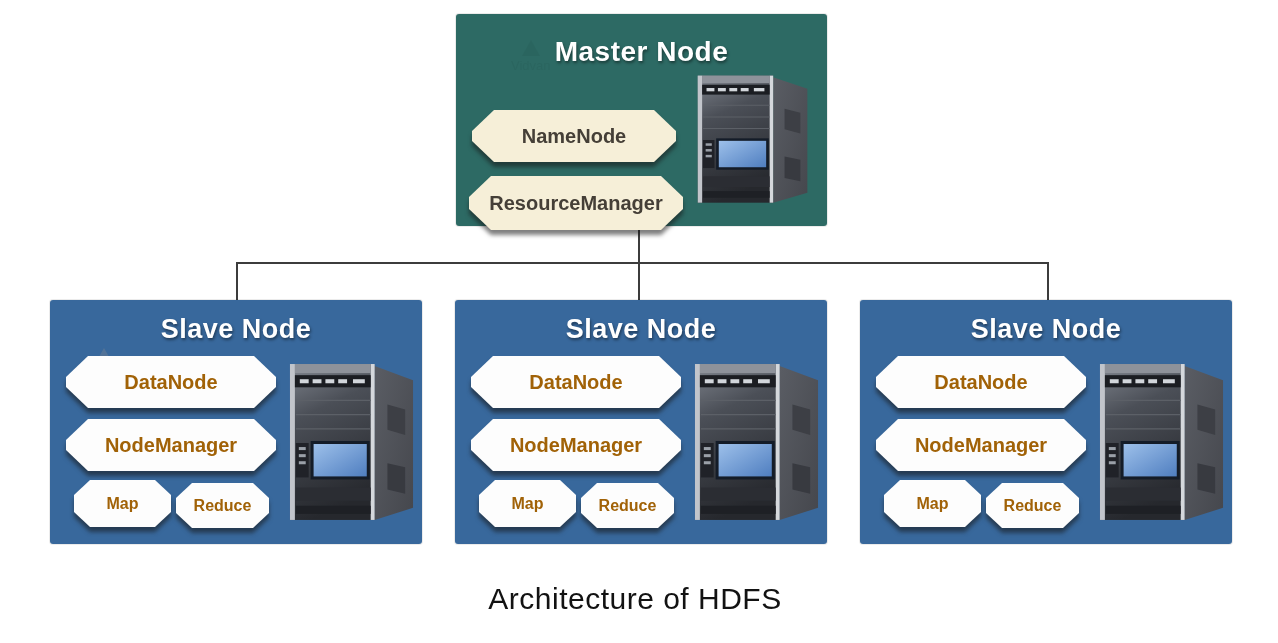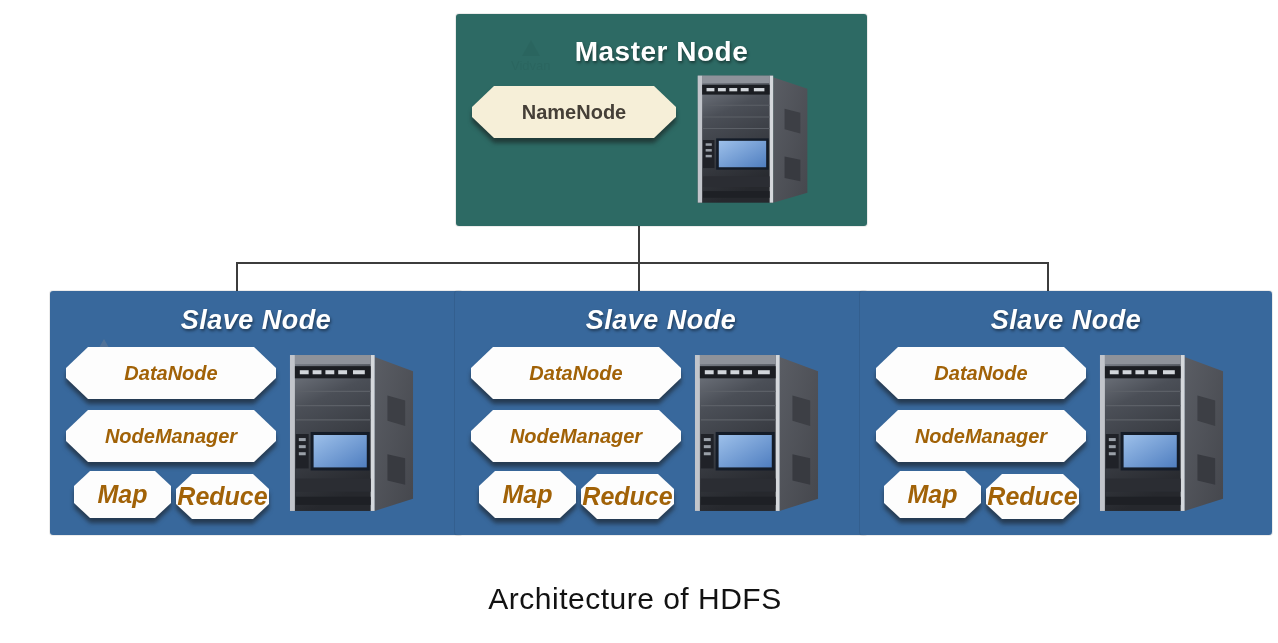--- a/index.html
+++ b/index.html
@@ -1,40 +1,40 @@
 <!DOCTYPE html>
 <html style="--master-bg: #2d6a64; --slave-bg: #38689c; --pill-cream: #f6efd8; --pill-white: #fdfdfd; --line: #3c3c3c;"><head>
 <meta charset="utf-8">
 <style>
   html,body{margin:0;padding:0;background:#ffffff;}
   .canvas{
     position:relative;width:1278px;height:643px;background:#ffffff;
     font-family:"Liberation Sans",sans-serif;overflow:hidden;
   }
   
-  .node{position:absolute;border-radius:3px;box-shadow:0 0 0 1px rgba(0,0,0,0.08);padding-left:40px;}
+  .node{position:absolute;border-radius:3px;box-shadow:0 0 0 1px rgba(0,0,0,0.08);}
   .node.master{left:456px;top:14px;width:371px;height:212px;background:var(--master-bg,#2d6a64);}
-  .node.slave{top:291px;width:372px;height:244px;background:var(--slave-bg,#38689c);font-style:italic;}
+  .node.slave{top:300px;width:372px;height:244px;background:var(--slave-bg,#38689c);}
   .node-title{
     position:absolute;left:0;right:0;top:22px;text-align:center;
     color:#ffffff;font-size:28px;font-weight:bold;letter-spacing:.5px;
     text-shadow:1px 2px 3px rgba(0,0,0,0.45);
   }
   .node.slave .node-title{top:14px;font-size:27px;}
   
   .pillw{position:absolute;filter:drop-shadow(0 5px 2px rgba(22,22,22,0.55));}
   .pill{
     width:100%;height:100%;display:flex;align-items:center;justify-content:center;
     font-weight:bold;
   }
   .octo-lg{clip-path:polygon(22px 0,calc(100% - 22px) 0,100% 21px,100% calc(100% - 21px),calc(100% - 22px) 100%,22px 100%,0 calc(100% - 21px),0 21px);}
   .octo-sm{clip-path:polygon(16px 0,calc(100% - 16px) 0,100% 15px,100% calc(100% - 15px),calc(100% - 16px) 100%,16px 100%,0 calc(100% - 15px),0 15px);}
-  .pill.cream{background:var(--pill-cream,#f6efd8);color:#453f37;font-size:20px;}
+  .pill.cream{background:var(--pill-cream,#f6efd8);color:#453f37;font-size:20px;margin-top:24px;}
   .pill.white{background:var(--pill-white,#fdfdfd);color:#a16207;font-size:20px;}
-  .pill.small{font-size:25px;}
+  .pill.small{font-size:16px;}
   
   .line{position:absolute;background:var(--line,#3c3c3c);}
   
   .caption{
     position:absolute;left:0;right:8px;top:582px;text-align:center;
     font-size:30px;color:#121212;letter-spacing:.5px;
   }
   
   .server{position:absolute;}
   
@@ -109,20 +109,25 @@
     <div class="wm dark" style="left:55px;top:26px;">
       <div class="flame"></div>
       <div class="wm-text">Vidvan</div>
     </div>
     <div class="node-title">Master Node</div>
     <div class="pillw" style="left:16px;top:72px;width:204px;height:52px;">
       <div class="pill cream octo-lg">
         <span>NameNode</span>
       </div>
     </div>
+    <div class="pillw" style="left:13px;top:138px;width:214px;height:54px;">
+      <div class="pill cream octo-lg">
+        <span>ResourceManager</span>
+      </div>
+    </div>
     <svg class="server" style="left:240px;top:60px;" width="114" height="132" viewBox="0 0 130 160" preserveAspectRatio="none">
         <use href="#srv"></use>
       </svg>
   </div>
 
   <div class="node slave" style="left:50px;">
     <div class="wm" style="left:34px;top:48px;">
       <div class="flame"></div>
       <div class="wm-text">Vidvan</div>
     </div>

